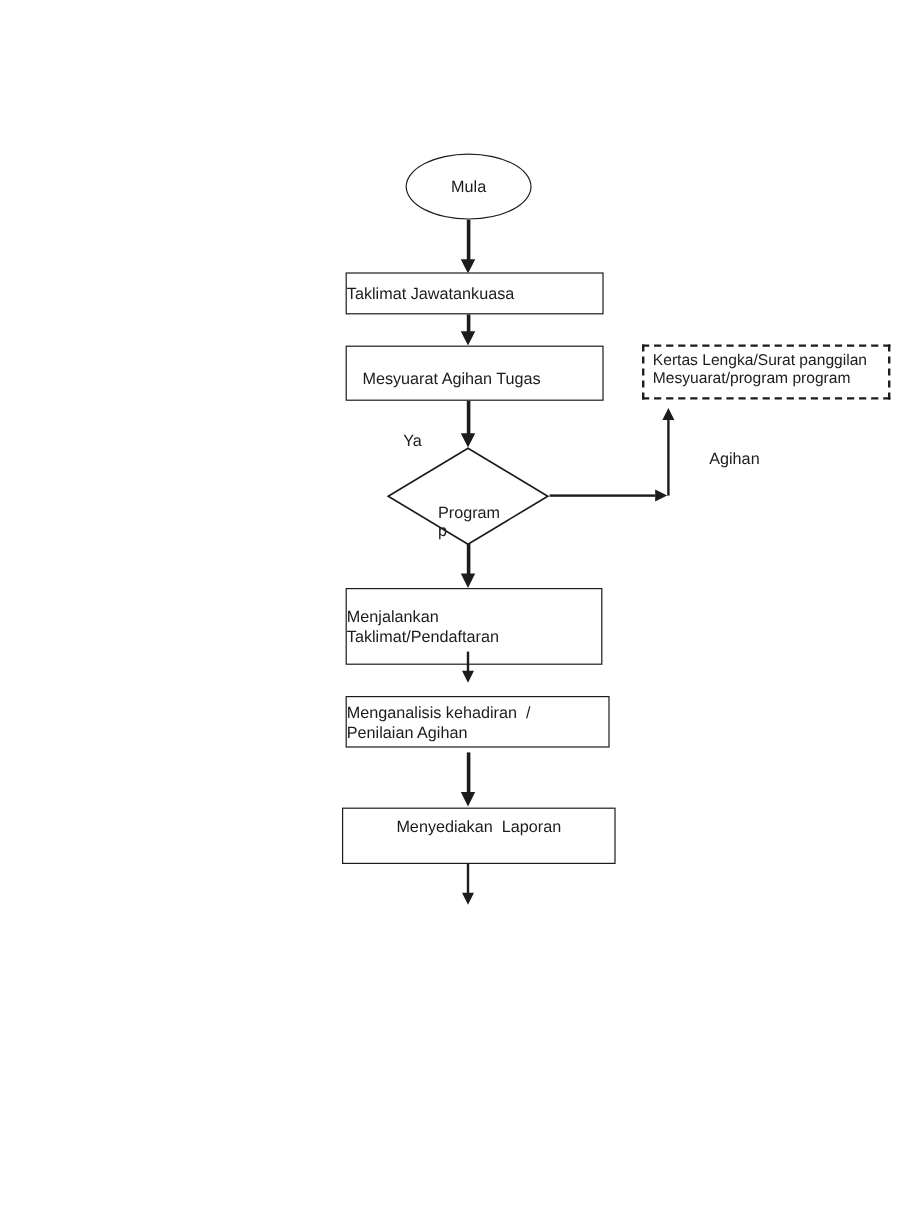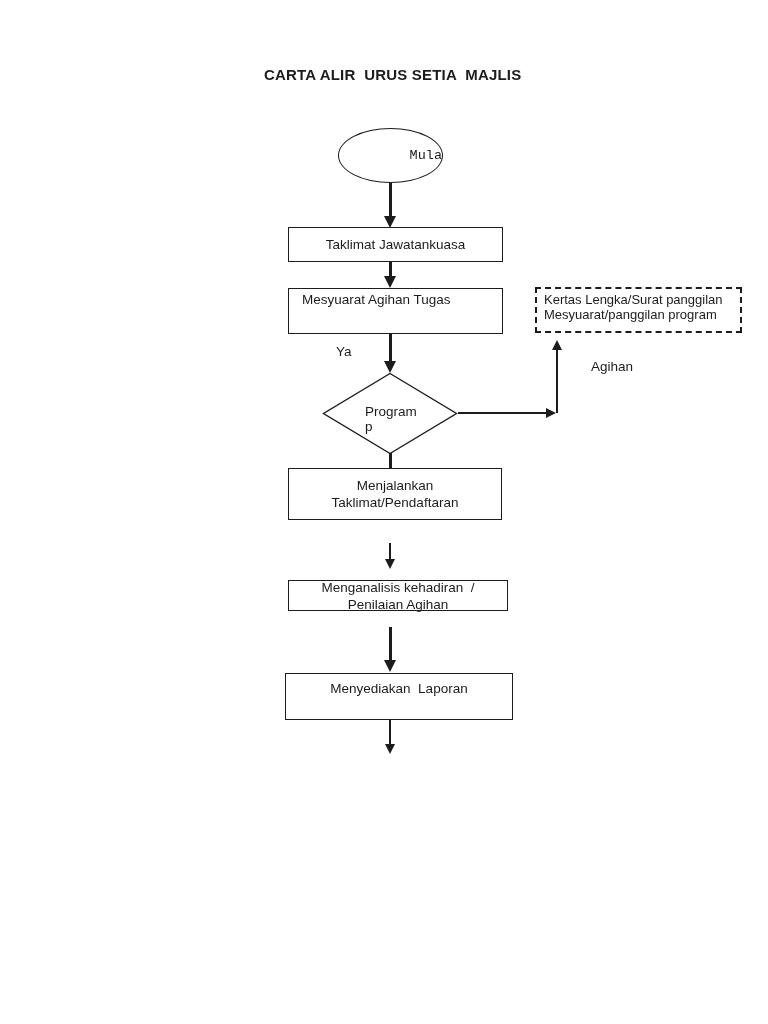--- a/index.html
+++ b/index.html
@@ -11,72 +11,71 @@
     position:absolute; left:264px; top:66px;
     font-size:15px; font-weight:bold; letter-spacing:0.2px; white-space:pre;
   }
   
   .node {
     position:absolute; box-sizing:border-box; background:#ffffff;
     border:1.5px solid #1c1c1c; font-size:13.5px; line-height:17px;
   }
   .node.dashed { border:2px dashed #1c1c1c; }
   .rect-center {
-    display:flex; flex-direction:column; align-items:center;
+    display:flex; flex-direction:column; align-items:flex-start;
     justify-content:center; text-align:center;
   }
   .rect-top-center {
     display:flex; flex-direction:column; align-items:center; text-align:left;
   }
   .oval {
     position:absolute; box-sizing:border-box; background:#ffffff;
     border:1.4px solid #1c1c1c; border-radius:50%;
-    display:flex; align-items:center; justify-content:flex-end; font-size:13.5px;font-family:Liberation Mono, monospace;
+    display:flex; align-items:center; justify-content:center; font-size:13.5px;
   }
   
   .vline { position:absolute; width:3px; background:#1c1c1c; }
   .vline.thin { width:1.5px; }
   .hline { position:absolute; height:1.5px; background:#1c1c1c; }
   .head { position:absolute; width:0; height:0; }
   .head-down-bold { border-left:6.5px solid transparent; border-right:6.5px solid transparent; border-top:12px solid #1c1c1c; }
   .head-down-thin { border-left:5px solid transparent; border-right:5px solid transparent; border-top:10px solid #1c1c1c; }
   .head-up-thin   { border-left:5px solid transparent; border-right:5px solid transparent; border-bottom:10.5px solid #1c1c1c; }
   .head-right-thin{ border-top:5.2px solid transparent; border-bottom:5.2px solid transparent; border-left:10px solid #1c1c1c; }
-  .lbl { position:absolute; font-size:13.5px; line-height:15px; }
+  .lbl { position:absolute; font-size:13.5px; line-height:15px;margin-top:16px; }
   .pre { white-space:pre; }
   .diamond-svg { position:absolute; }
 </style>
 </head>
 <body>
 
 <div class="page">
 
-  <div class="title">CARTA ALIR  URUS SETIA  MAJLIS</div>
 
   <div class="oval" style="left:338px;top:128px;width:105px;height:55px">
     <span class="pre">Mula</span>
   </div>
 
   <div class="vline" style="left:388.5px;top:183px;height:34px"></div>
   <div class="head head-down-bold" style="left:384px;top:216px"></div>
 
   <div class="node rect-center" style="left:288px;top:227px;width:215px;height:35px">
     <span class="pre">Taklimat Jawatankuasa</span>
   </div>
 
   <div class="vline" style="left:388.5px;top:262px;height:16px"></div>
   <div class="head head-down-bold" style="left:384px;top:276px"></div>
 
-  <div class="node" style="left:288px;top:288px;width:215px;height:46px;padding:2px 0 0 13px">
+  <div class="node" style="left:288px;top:288px;width:215px;height:46px;padding:18px 0 0 13px">
     <span class="pre">Mesyuarat Agihan Tugas</span>
   </div>
 
   <div class="node dashed" style="left:535px;top:287px;width:207px;height:46px;padding:3px 0 0 7px;font-size:13px;line-height:15px">
     <div class="pre">Kertas Lengka/Surat panggilan</div>
-    <div class="pre">Mesyuarat/panggilan program</div>
+    <div class="pre">Mesyuarat/program program</div>
   </div>
 
   <div class="vline" style="left:388.5px;top:334px;height:28px"></div>
   <div class="head head-down-bold" style="left:384px;top:361px"></div>
 
   <div class="lbl" style="left:336px;top:344px">Ya</div>
 
   <svg class="diamond-svg" style="left:322px;top:372px" width="136" height="83" viewBox="0 0 136 83">
     <polygon points="68,1.5 134.5,41.5 68,81.5 1.5,41.5" fill="#ffffff" stroke="#1c1c1c" stroke-width="1.4"></polygon>
   </svg>
@@ -89,29 +88,29 @@
   <div class="head head-right-thin" style="left:546px;top:407.5px"></div>
 
   <div class="vline thin" style="left:556px;top:350px;height:63px"></div>
   <div class="head head-up-thin" style="left:551.5px;top:340px"></div>
 
   <div class="lbl" style="left:591px;top:359px">Agihan</div>
 
   <div class="vline" style="left:388.5px;top:453px;height:26px"></div>
   <div class="head head-down-bold" style="left:384px;top:478px"></div>
 
-  <div class="node rect-center" style="left:288px;top:468px;width:214px;height:52px">
+  <div class="node rect-center" style="left:288px;top:490px;width:214px;height:64px">
     <div class="pre">Menjalankan</div>
     <div class="pre">Taklimat/Pendaftaran</div>
   </div>
 
   <div class="vline thin" style="left:389.3px;top:543px;height:17px"></div>
   <div class="head head-down-thin" style="left:385px;top:559px"></div>
 
-  <div class="node rect-center" style="left:288px;top:580px;width:220px;height:31px">
+  <div class="node rect-center" style="left:288px;top:580px;width:220px;height:43px">
     <div class="pre">Menganalisis kehadiran  /</div>
     <div class="pre">Penilaian Agihan</div>
   </div>
 
   <div class="vline" style="left:388.5px;top:627px;height:34px"></div>
   <div class="head head-down-bold" style="left:384px;top:660px"></div>
 
   <div class="node rect-top-center" style="left:285px;top:673px;width:228px;height:47px;padding-top:6px">
     <span class="pre">Menyediakan  Laporan</span>
   </div>

